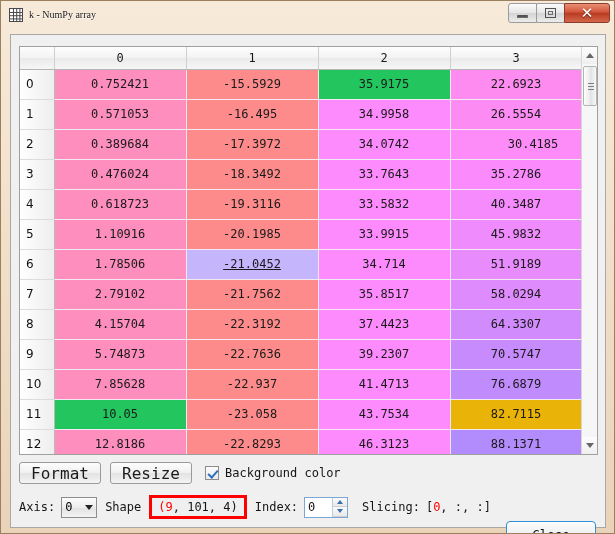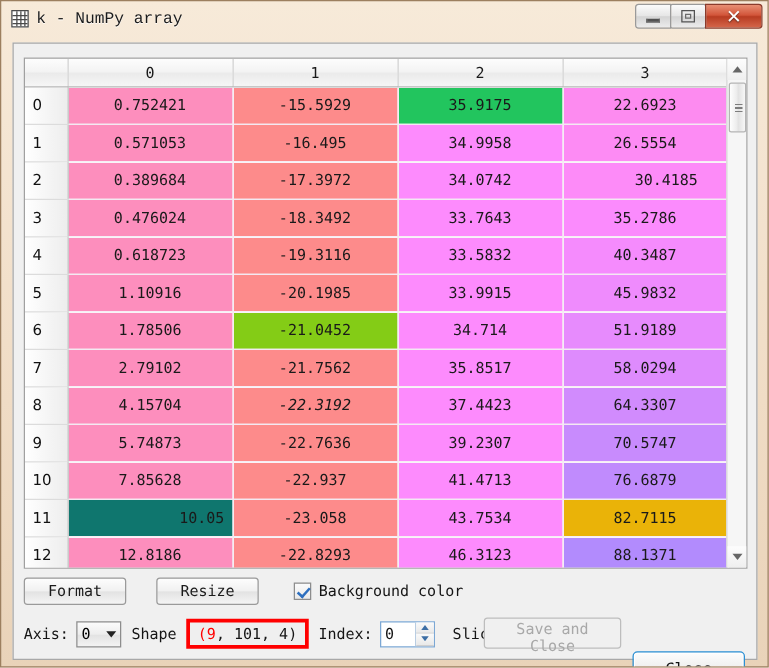--- a/index.html
+++ b/index.html
@@ -39,22 +39,22 @@
     margin-right: 6px;
   }
   .grid-icon:before, .grid-icon:after {
     content: ""; position: absolute; background: #4a4a4a;
   }
   .grid-icon:before { left: 0; right: 0; top: 3.2px; height: 1.2px;
     box-shadow: 0 3.2px 0 #4a4a4a, 0 6.4px 0 #4a4a4a; }
   .grid-icon:after { top: 0; bottom: 0; left: 3.2px; width: 1.2px;
     box-shadow: 3.2px 0 0 #4a4a4a, 6.4px 0 0 #4a4a4a; }
   #title-text {
-    font-family: Liberation Mono, monospace;
-    font-size: 13px;
+    font-family: Liberation Serif, serif;
+    font-size: 10px;
     color: #1b1b1b;
     text-shadow: 0 1px 0 rgba(255,255,255,.85);
     white-space: nowrap;
   }
   #win-buttons {
     position: absolute; right: 4px; top: 2px;
     display: flex;
   }
   .win-btn {
     width: 29px; height: 20px;
@@ -178,23 +178,23 @@
     height: 26px; display: flex; align-items: center;
   }
   .pbtn {
     height: 22px;
     min-width: 82px;
     padding: 0 10px;
     border: 1px solid #9a9a9a;
     border-radius: 3px;
     background: linear-gradient(180deg,#fdfdfd 0%,#f1f1f1 47%,#e3e3e3 53%,#f4f4f4 100%);
     font-family: "DejaVu Sans Mono", monospace;
-    font-size: 12px;
+    font-size: 16px;
     color: #1a1a1a;
-    margin-right: 24px;
+    margin-right: 9px;
     cursor: default;
   }
   .chk-wrap { display: flex; align-items: flex-start; margin-left: 4px; }
   .chkbox {
     width: 14px; height: 14px;
     border: 1px solid #8d8d8d;
     background: linear-gradient(180deg,#fbfbfb,#eaeaea);
     position: relative; margin-right: 6px;
   }
   .chkbox:after {
@@ -380,37 +380,37 @@
               <td class="rowhead">5</td>
               <td class="cell colw" style="background: rgb(253, 142, 189);">1.10916</td>
               <td class="cell colw" style="background: rgb(253, 139, 139);">-20.1985</td>
               <td class="cell colw" style="background: rgb(253, 139, 253);">33.9915</td>
               <td class="cell colw" style="background: rgb(239, 139, 253);">45.9832</td>
               <td class="blankcol"></td>
             </tr>
             <tr>
               <td class="rowhead">6</td>
               <td class="cell colw" style="background: rgb(253, 142, 189);">1.78506</td>
-              <td class="cell colw" style="background: #84cc16;">-21.0452</td>
+              <td class="cell colw" style="background: #c4b5fd; text-decoration: underline;">-21.0452</td>
               <td class="cell colw" style="background: rgb(253, 139, 253);">34.714</td>
               <td class="cell colw" style="background: rgb(231, 139, 253);">51.9189</td>
               <td class="blankcol"></td>
             </tr>
             <tr>
               <td class="rowhead">7</td>
               <td class="cell colw" style="background: rgb(253, 142, 189);">2.79102</td>
               <td class="cell colw" style="background: rgb(253, 139, 139);">-21.7562</td>
               <td class="cell colw" style="background: rgb(253, 139, 253);">35.8517</td>
               <td class="cell colw" style="background: rgb(222, 139, 253);">58.0294</td>
               <td class="blankcol"></td>
             </tr>
             <tr>
               <td class="rowhead">8</td>
               <td class="cell colw" style="background: rgb(253, 142, 189);">4.15704</td>
-              <td class="cell colw" style="background: rgb(253, 139, 139); font-style: italic;">-22.3192</td>
+              <td class="cell colw" style="background: rgb(253, 139, 139);">-22.3192</td>
               <td class="cell colw" style="background: rgb(253, 139, 253);">37.4423</td>
               <td class="cell colw" style="background: rgb(209, 139, 253);">64.3307</td>
               <td class="blankcol"></td>
             </tr>
             <tr>
               <td class="rowhead">9</td>
               <td class="cell colw" style="background: rgb(253, 142, 189);">5.74873</td>
               <td class="cell colw" style="background: rgb(253, 139, 139);">-22.7636</td>
               <td class="cell colw" style="background: rgb(253, 139, 253);">39.2307</td>
               <td class="cell colw" style="background: rgb(200, 139, 253);">70.5747</td>
@@ -419,21 +419,21 @@
             <tr>
               <td class="rowhead">10</td>
               <td class="cell colw" style="background: rgb(253, 142, 189);">7.85628</td>
               <td class="cell colw" style="background: rgb(253, 139, 139);">-22.937</td>
               <td class="cell colw" style="background: rgb(253, 139, 253);">41.4713</td>
               <td class="cell colw" style="background: rgb(192, 139, 253);">76.6879</td>
               <td class="blankcol"></td>
             </tr>
             <tr>
               <td class="rowhead">11</td>
-              <td class="cell colw" style="background: #0f766e; text-align: right;">10.05</td>
+              <td class="cell colw" style="background: #22c55e;">10.05</td>
               <td class="cell colw" style="background: rgb(253, 139, 139);">-23.058</td>
               <td class="cell colw" style="background: rgb(253, 139, 253);">43.7534</td>
               <td class="cell colw" style="background: #eab308;">82.7115</td>
               <td class="blankcol"></td>
             </tr>
             <tr>
               <td class="rowhead">12</td>
               <td class="cell colw" style="background: rgb(253, 142, 189);">12.8186</td>
               <td class="cell colw" style="background: rgb(253, 139, 139);">-22.8293</td>
               <td class="cell colw" style="background: rgb(253, 139, 253);">46.3123</td>
@@ -480,17 +480,16 @@
             </div>
           <div>
               <span class="tri-down-s"></span>
             </div>
         </div>
       </div>
       <span class="lbl" id="slicing">Slicing:</span>
       <span class="lbl" style="margin-left:6px"><span>[</span><span class="red">0</span><span>, :, :]</span></span>
     </div>
 
-    <button id="btn-save">Save and Close</button>
     <button id="btn-close">Close</button>
 
   </div>
 </div>
 
 </body></html>

